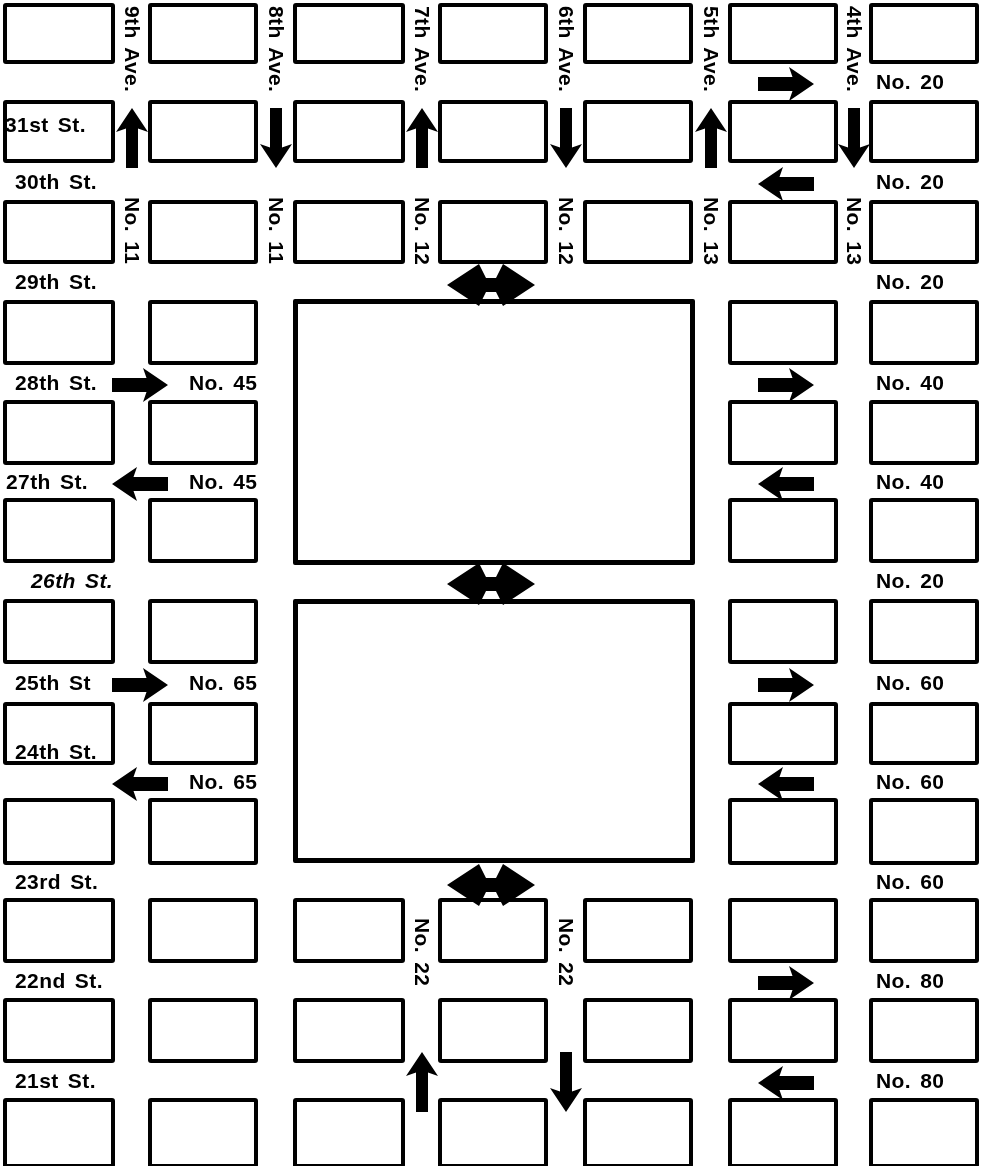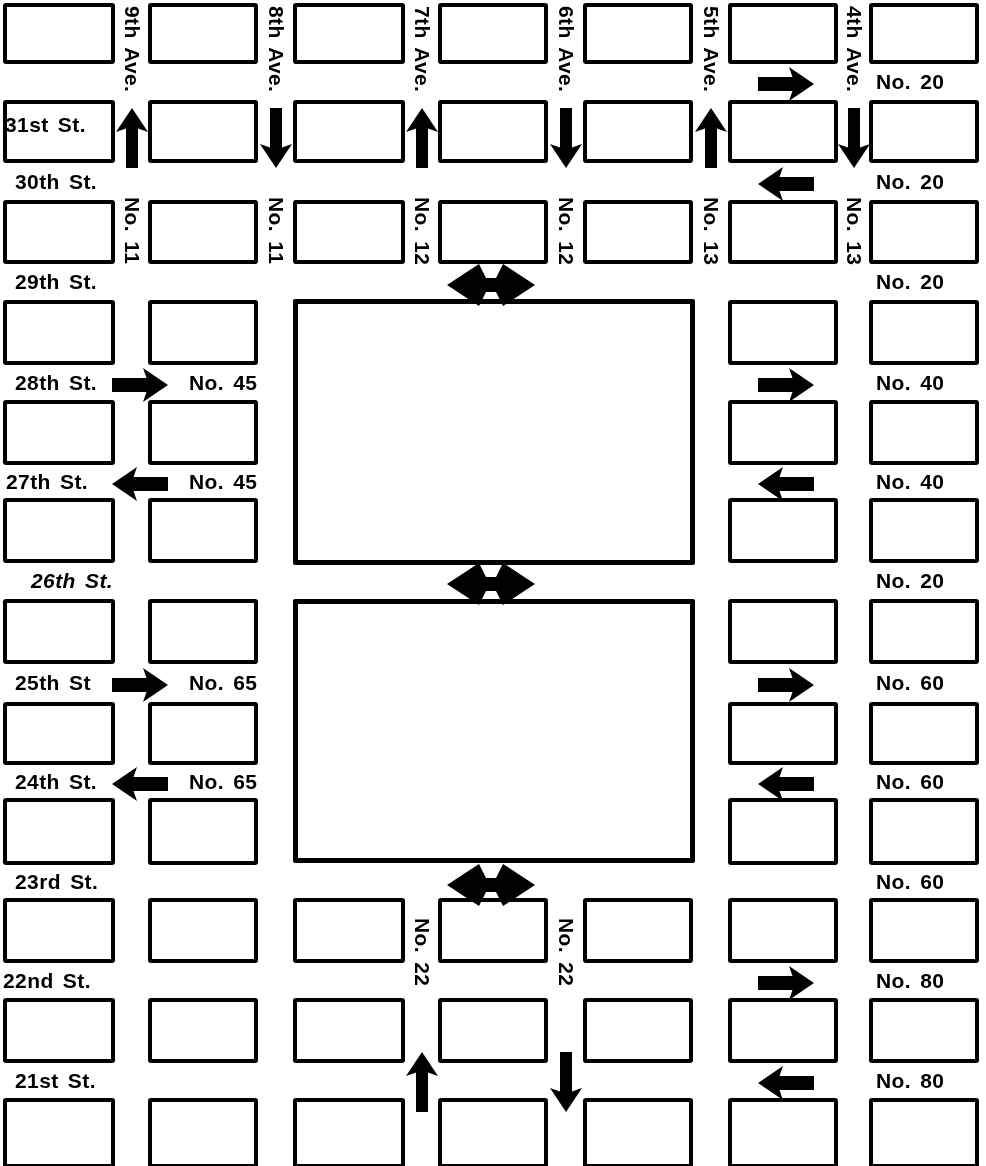--- a/index.html
+++ b/index.html
@@ -95,23 +95,23 @@
     <div class="block" style="left: 869px; top: 1098px; width: 110px; height: 70px;"></div>
     <div class="superblock" style="left: 293px; top: 299px; width: 402px; height: 266px;"></div>
     <div class="superblock" style="left: 293px; top: 599px; width: 402px; height: 264px;"></div>
     <div class="lbl" style="left: 5px; top: 82px; transform: translateY(-52%); margin-top: 43px;">31st St.</div>
     <div class="lbl" style="left: 15px; top: 182px; transform: translateY(-52%);">30th St.</div>
     <div class="lbl" style="left: 15px; top: 282px; transform: translateY(-52%);">29th St.</div>
     <div class="lbl" style="left: 15px; top: 383px; transform: translateY(-52%);">28th St.</div>
     <div class="lbl" style="left: 6px; top: 482px; transform: translateY(-52%);">27th St.</div>
     <div class="lbl" style="left: 31px; top: 581px; transform: translateY(-52%); font-style: italic;">26th St.</div>
     <div class="lbl" style="left: 15px; top: 683px; transform: translateY(-52%);">25th St</div>
-    <div class="lbl" style="left: 15px; top: 782px; transform: translateY(-52%);">24th St.</div>
+    <div class="lbl" style="left: 15px; top: 752px; transform: translateY(-52%);">24th St.</div>
     <div class="lbl" style="left: 15px; top: 882px; transform: translateY(-52%);">23rd St.</div>
-    <div class="lbl" style="left: 3px; top: 981px; transform: translateY(-52%);">22nd St.</div>
+    <div class="lbl" style="left: 15px; top: 981px; transform: translateY(-52%);">22nd St.</div>
     <div class="lbl" style="left: 15px; top: 1081px; transform: translateY(-52%);">21st St.</div>
     <div class="lbl vlbl" style="left: 132px; top: 6px; transform: translateX(-50%);">9th Ave.</div>
     <div class="lbl vlbl" style="left: 276px; top: 6px; transform: translateX(-50%);">8th Ave.</div>
     <div class="lbl vlbl" style="left: 422px; top: 6px; transform: translateX(-50%);">7th Ave.</div>
     <div class="lbl vlbl" style="left: 566px; top: 6px; transform: translateX(-50%);">6th Ave.</div>
     <div class="lbl vlbl" style="left: 711px; top: 6px; transform: translateX(-50%);">5th Ave.</div>
     <div class="lbl vlbl" style="left: 854px; top: 6px; transform: translateX(-50%);">4th Ave.</div>
     <div class="lbl" style="left: 876px; top: 82px; transform: translateY(-52%);">No. 20</div>
     <div class="lbl" style="left: 876px; top: 182px; transform: translateY(-52%);">No. 20</div>
     <div class="lbl" style="left: 876px; top: 282px; transform: translateY(-52%);">No. 20</div>

